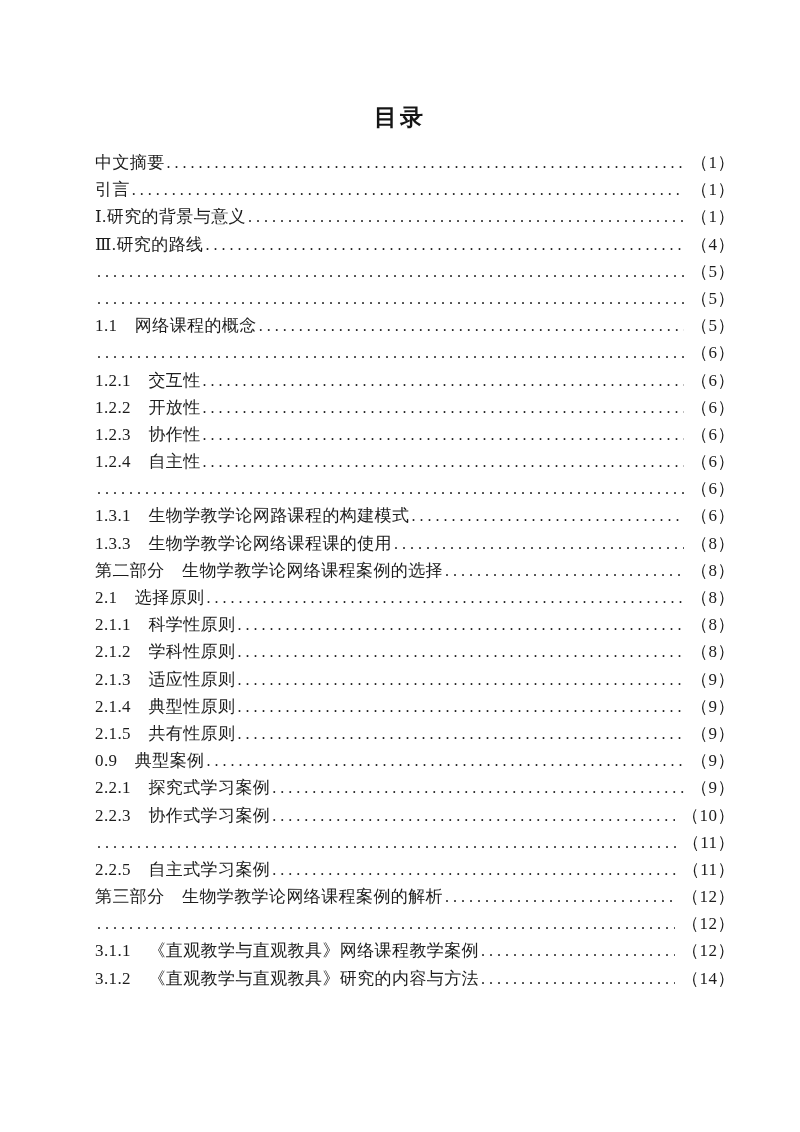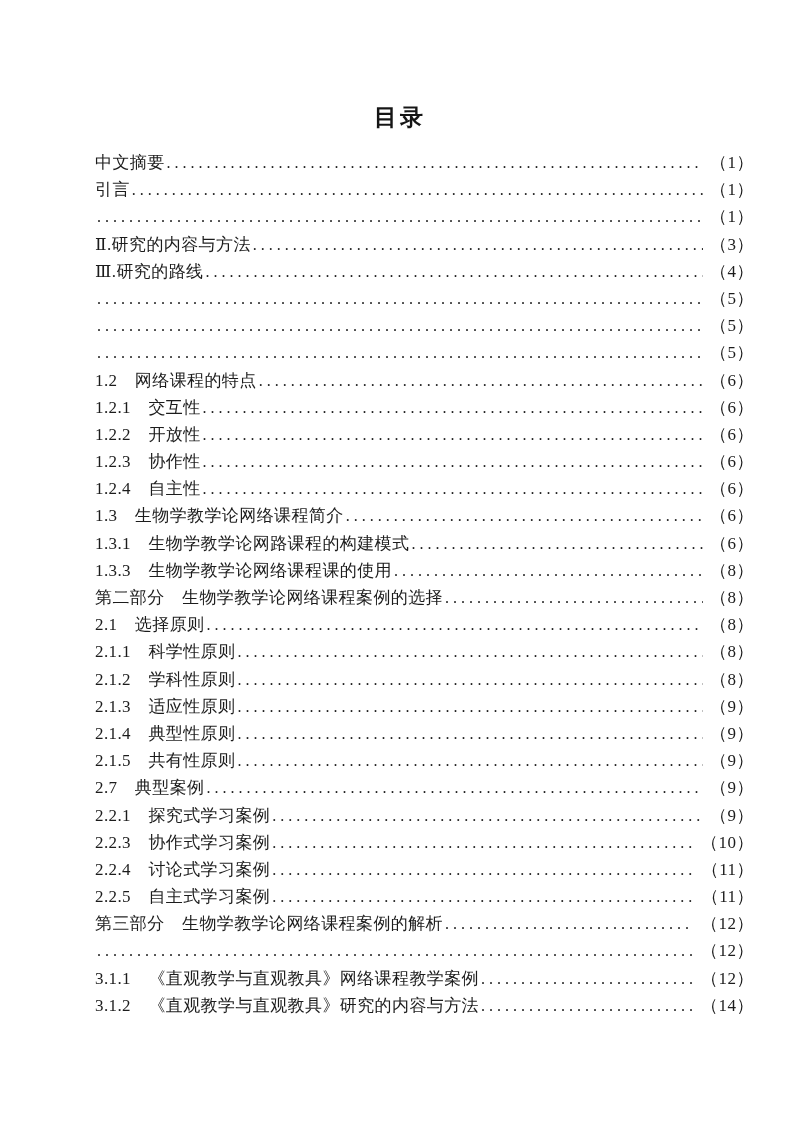--- a/index.html
+++ b/index.html
@@ -24,21 +24,21 @@
     padding-top: 100px;
     text-align: center;
     font-size: 23px;
     font-weight: bold;
     letter-spacing: 3px;
     line-height: 34px;
     font-family: "Liberation Sans", "DejaVu Sans", sans-serif;
     color: #151515;
   }
   .toc {
-    margin: 15px 46px 0 95px; 
+    margin: 15px 65px 0 95px; 
   }
   .toc-row {
     display: flex;
     align-items: baseline;
     height: 27.2px;
     font-size: 17px;
     line-height: 27.2px;
     white-space: nowrap;
   }
   .entry-label {
@@ -74,47 +74,43 @@
         <span class="entry-label">中文摘要</span>
         <span class="dots"></span>
         <span class="entry-page">（1）</span>
       </div>
       <div class="toc-row">
         <span class="entry-label">引言</span>
         <span class="dots"></span>
         <span class="entry-page">（1）</span>
       </div>
       <div class="toc-row">
+        <span class="entry-label">Ⅰ.研究的背景与意义</span>
         <span class="dots"></span>
         <span class="entry-page">（1）</span>
       </div>
       <div class="toc-row">
-        <span class="entry-label">Ⅱ.研究的内容与方法</span>
-        <span class="dots"></span>
-        <span class="entry-page">（3）</span>
-      </div>
-      <div class="toc-row">
         <span class="entry-label">Ⅲ.研究的路线</span>
         <span class="dots"></span>
         <span class="entry-page">（4）</span>
       </div>
       <div class="toc-row">
         <span class="dots"></span>
         <span class="entry-page">（5）</span>
       </div>
       <div class="toc-row">
         <span class="dots"></span>
         <span class="entry-page">（5）</span>
       </div>
       <div class="toc-row">
+        <span class="entry-label">1.1　网络课程的概念</span>
         <span class="dots"></span>
         <span class="entry-page">（5）</span>
       </div>
       <div class="toc-row">
-        <span class="entry-label">1.2　网络课程的特点</span>
         <span class="dots"></span>
         <span class="entry-page">（6）</span>
       </div>
       <div class="toc-row">
         <span class="entry-label">1.2.1　交互性</span>
         <span class="dots"></span>
         <span class="entry-page">（6）</span>
       </div>
       <div class="toc-row">
         <span class="entry-label">1.2.2　开放性</span>
@@ -125,21 +121,20 @@
         <span class="entry-label">1.2.3　协作性</span>
         <span class="dots"></span>
         <span class="entry-page">（6）</span>
       </div>
       <div class="toc-row">
         <span class="entry-label">1.2.4　自主性</span>
         <span class="dots"></span>
         <span class="entry-page">（6）</span>
       </div>
       <div class="toc-row">
-        <span class="entry-label">1.3　生物学教学论网络课程简介</span>
         <span class="dots"></span>
         <span class="entry-page">（6）</span>
       </div>
       <div class="toc-row">
         <span class="entry-label">1.3.1　生物学教学论网路课程的构建模式</span>
         <span class="dots"></span>
         <span class="entry-page">（6）</span>
       </div>
       <div class="toc-row">
         <span class="entry-label">1.3.3　生物学教学论网络课程课的使用</span>
@@ -175,36 +170,35 @@
         <span class="entry-label">2.1.4　典型性原则</span>
         <span class="dots"></span>
         <span class="entry-page">（9）</span>
       </div>
       <div class="toc-row">
         <span class="entry-label">2.1.5　共有性原则</span>
         <span class="dots"></span>
         <span class="entry-page">（9）</span>
       </div>
       <div class="toc-row">
-        <span class="entry-label">2.7　典型案例</span>
+        <span class="entry-label">0.9　典型案例</span>
         <span class="dots"></span>
         <span class="entry-page">（9）</span>
       </div>
       <div class="toc-row">
         <span class="entry-label">2.2.1　探究式学习案例</span>
         <span class="dots"></span>
         <span class="entry-page">（9）</span>
       </div>
       <div class="toc-row">
         <span class="entry-label">2.2.3　协作式学习案例</span>
         <span class="dots"></span>
         <span class="entry-page">（10）</span>
       </div>
       <div class="toc-row">
-        <span class="entry-label">2.2.4　讨论式学习案例</span>
         <span class="dots"></span>
         <span class="entry-page">（11）</span>
       </div>
       <div class="toc-row">
         <span class="entry-label">2.2.5　自主式学习案例</span>
         <span class="dots"></span>
         <span class="entry-page">（11）</span>
       </div>
       <div class="toc-row">
         <span class="entry-label">第三部分　生物学教学论网络课程案例的解析</span>

